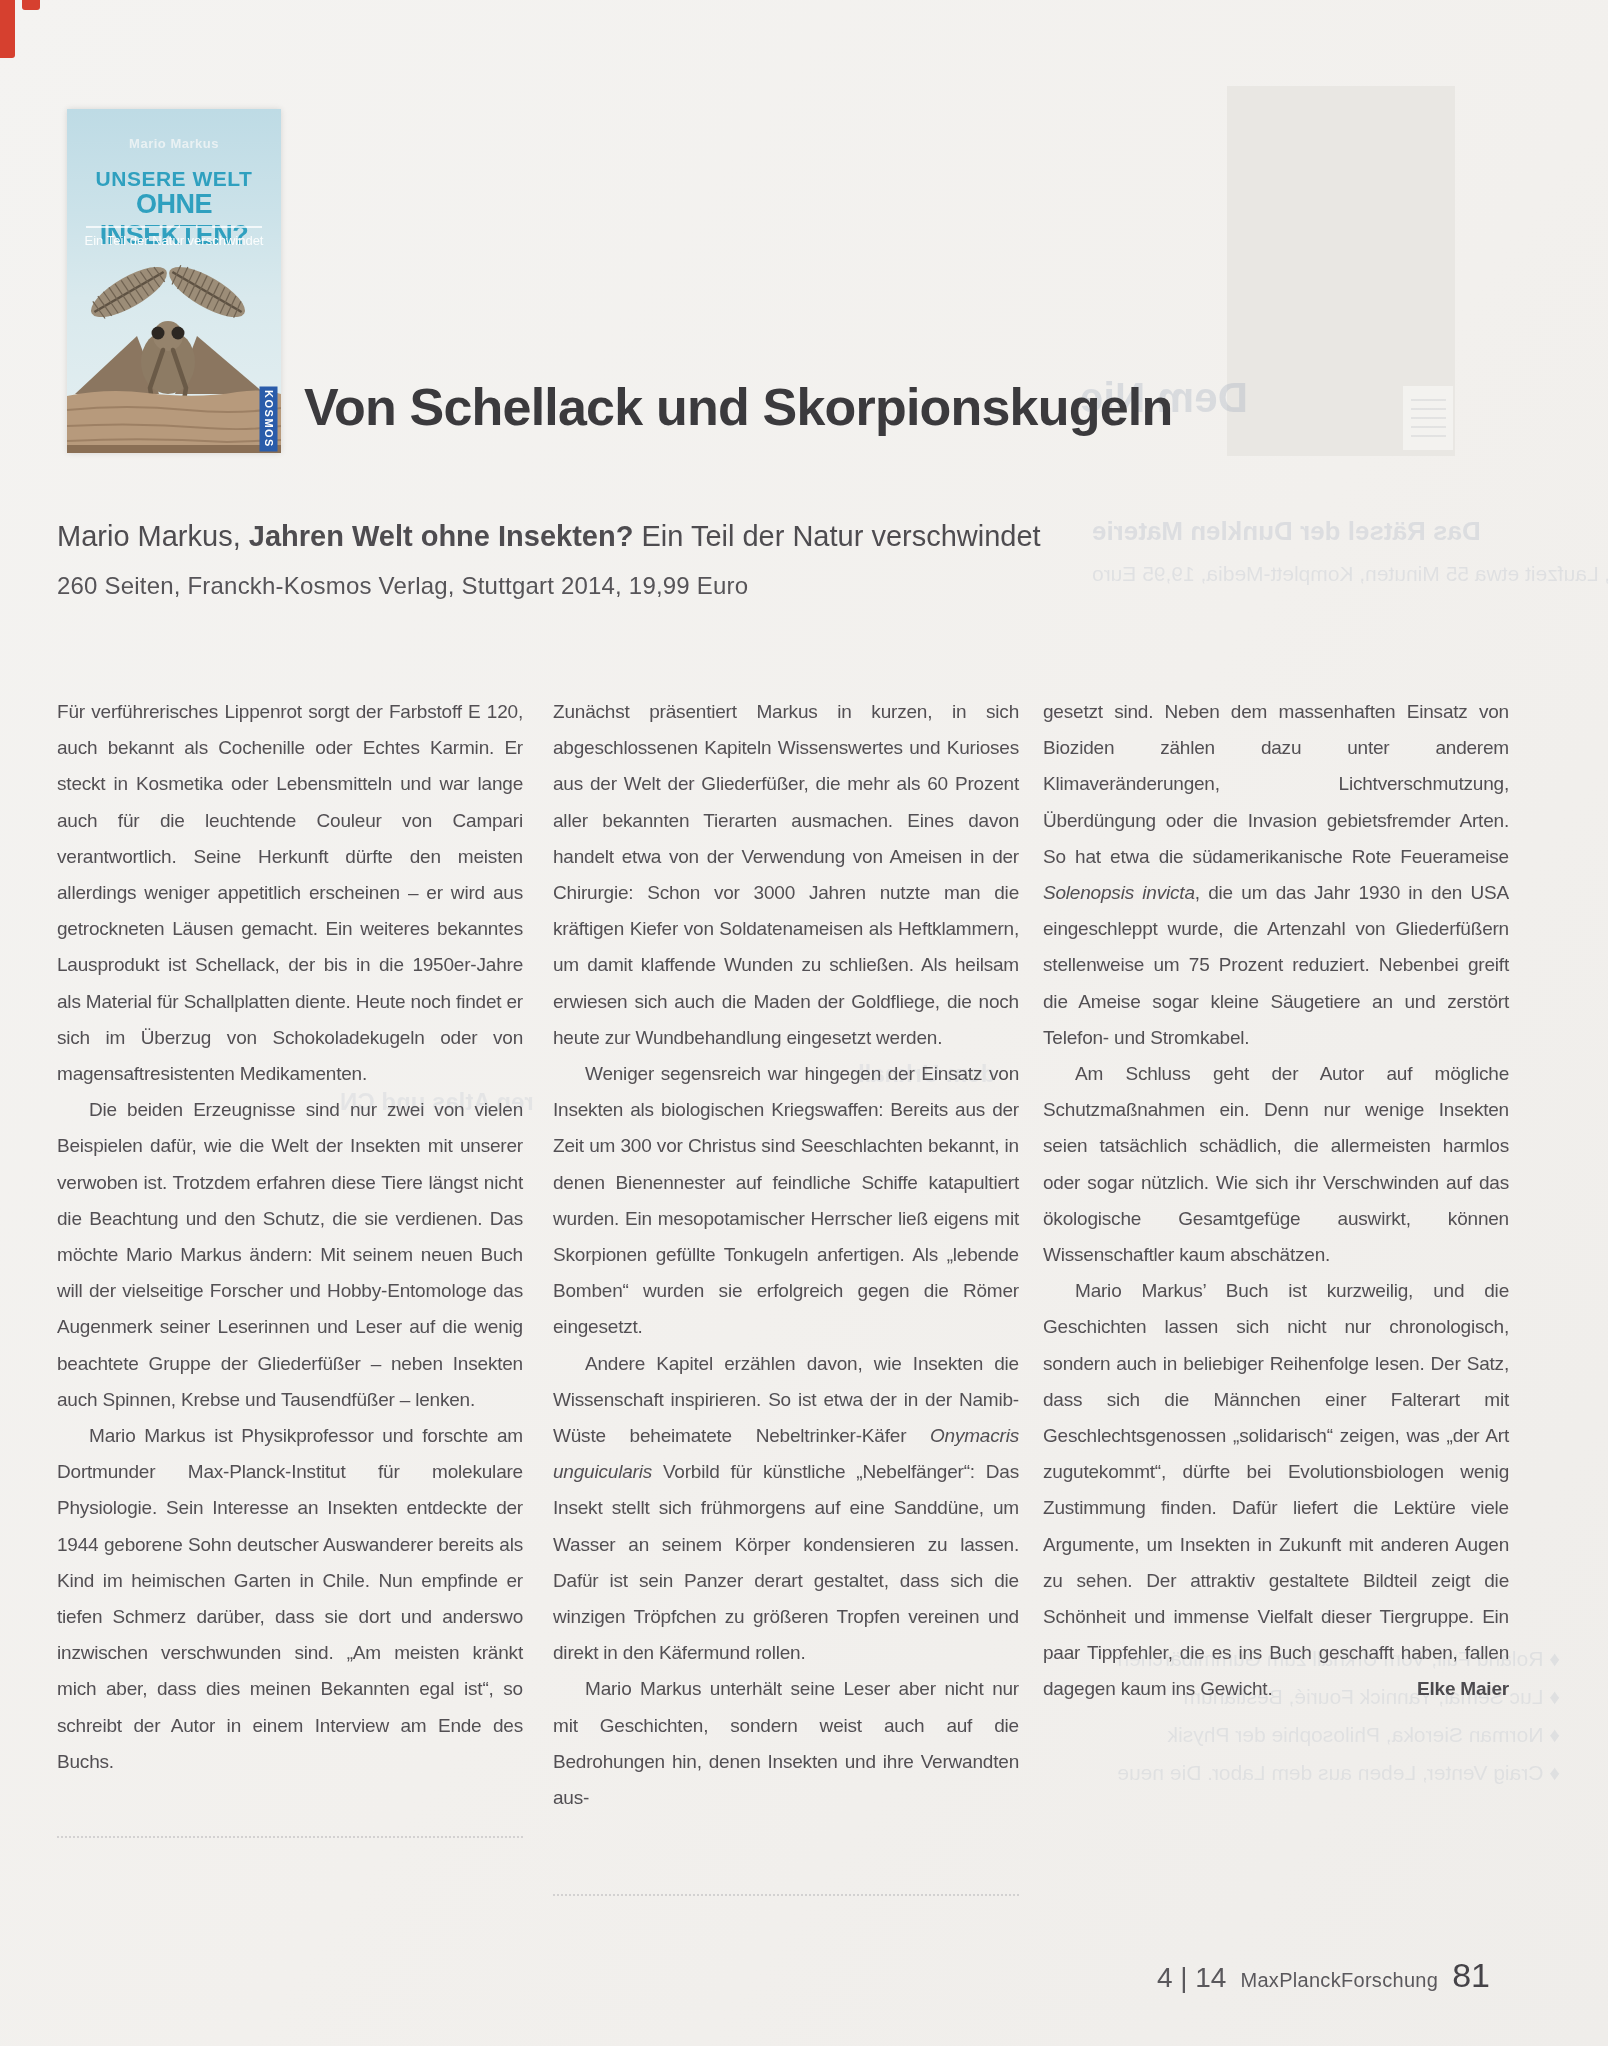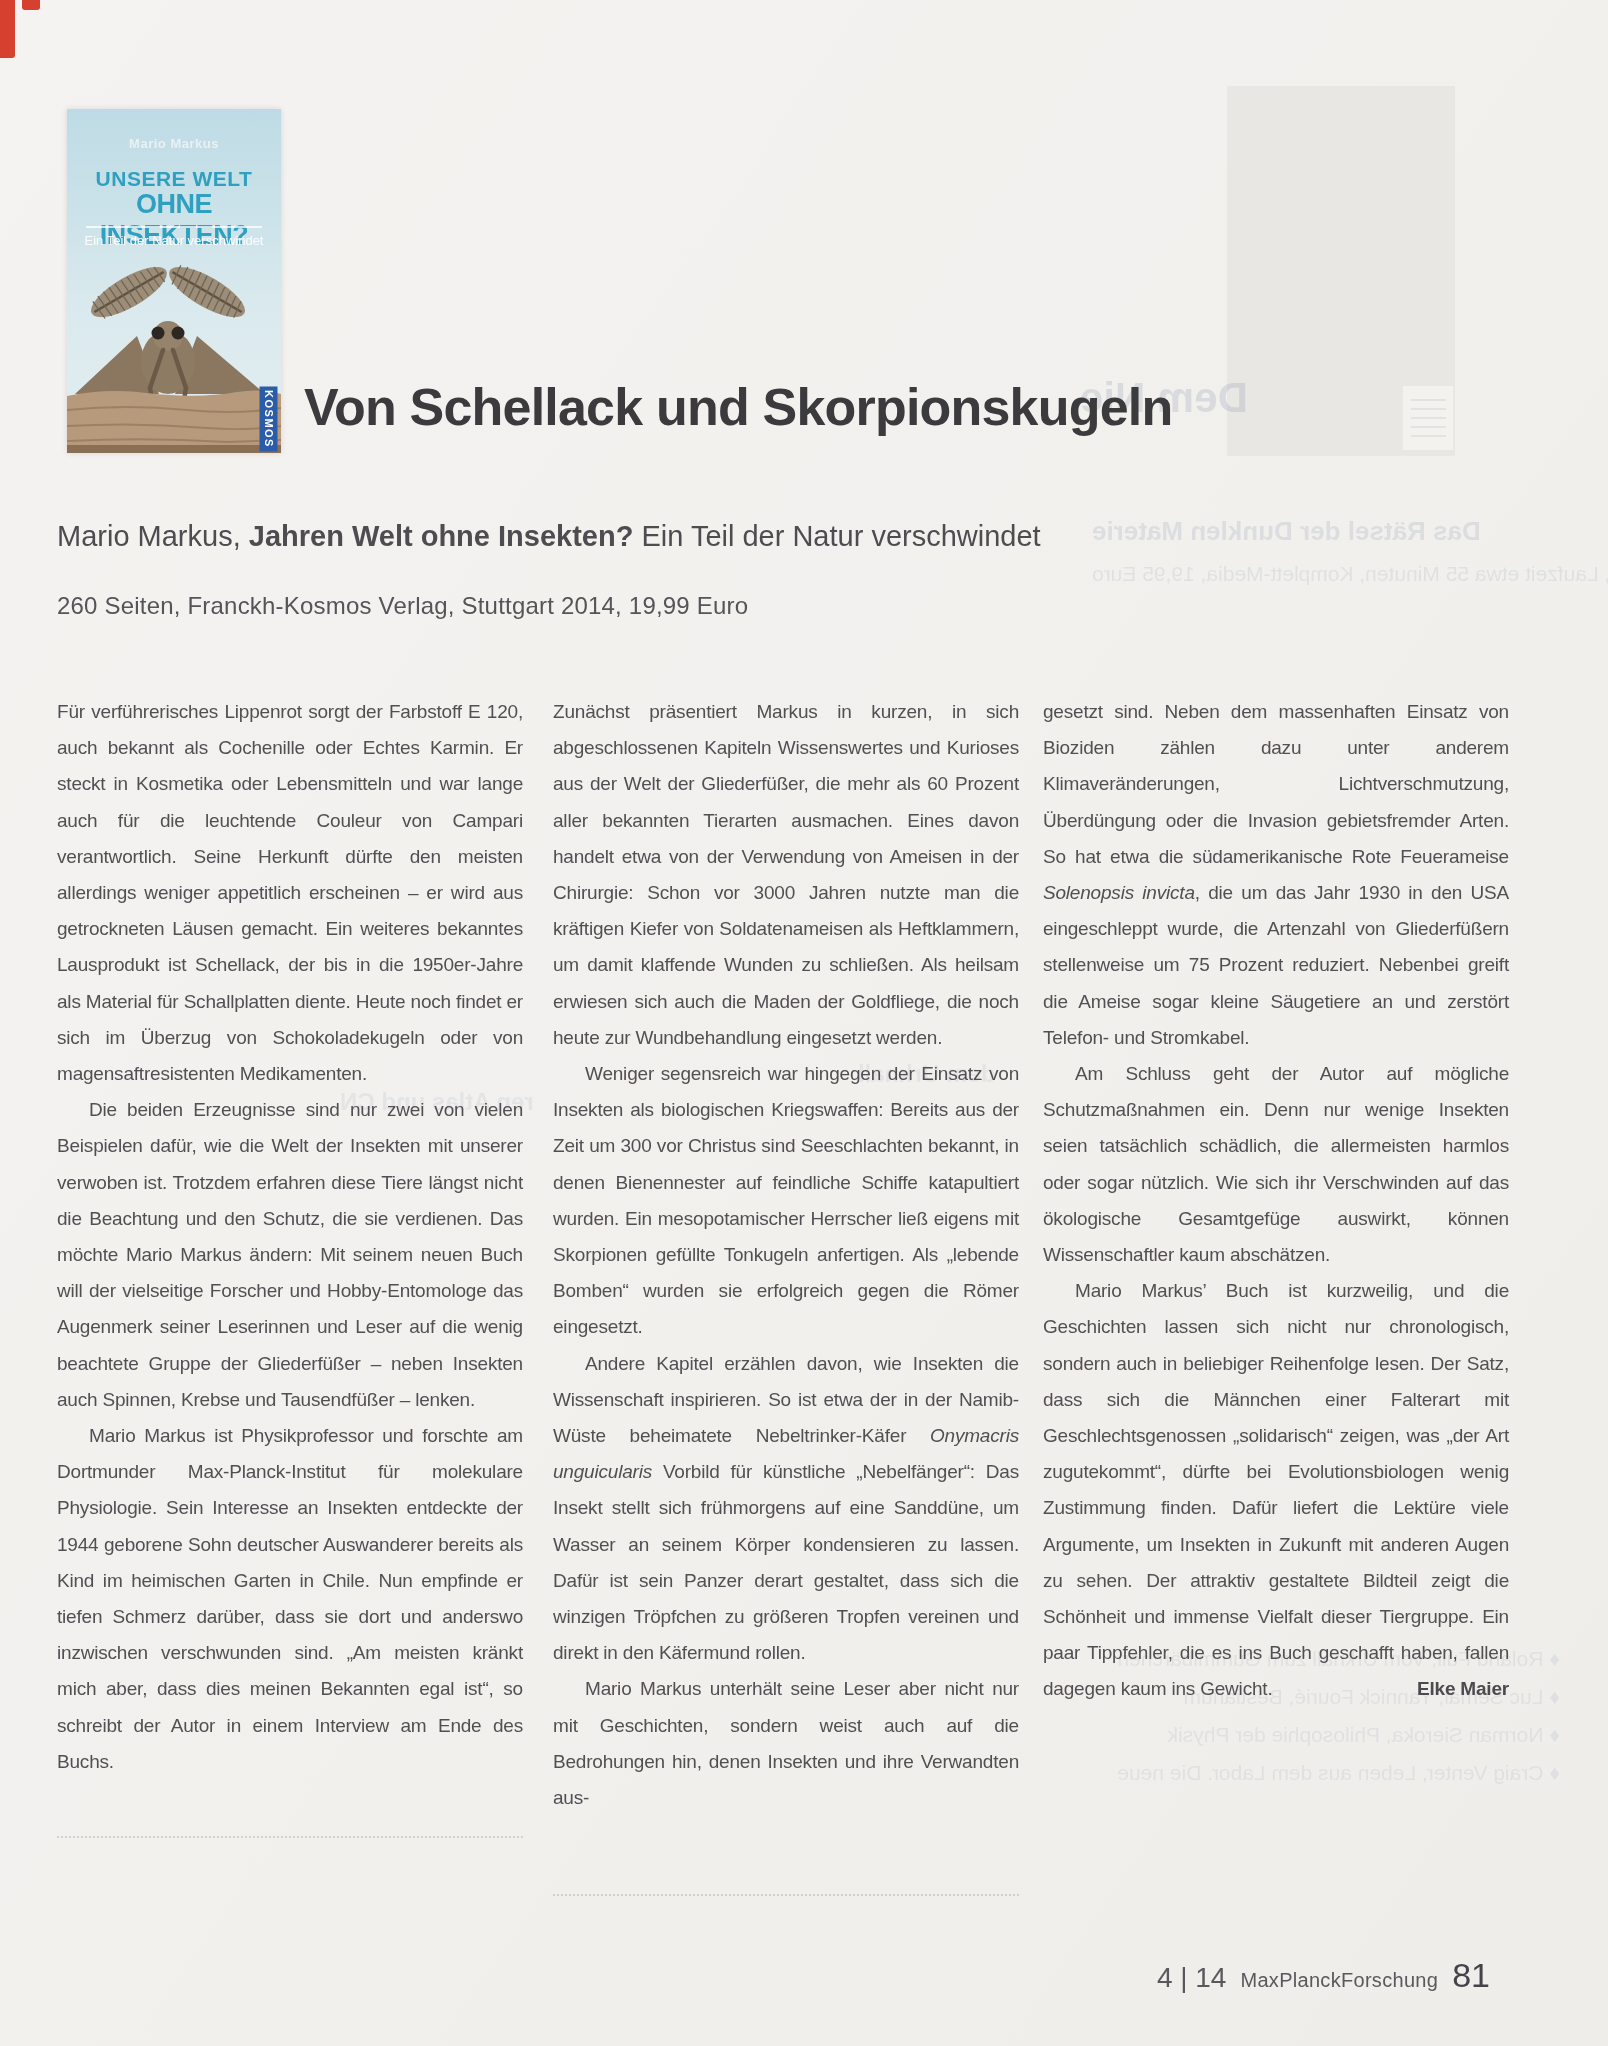--- a/index.html
+++ b/index.html
@@ -39,21 +39,21 @@
   .cover-rule{position:absolute;top:117px;left:9%;width:82%;height:2px;background:rgba(255,255,255,0.75);}
   .cover-subtitle{position:absolute;top:124px;width:100%;text-align:center;font-size:13px;color:#fbfdfd;}
   .cover-photo{position:absolute;left:0;bottom:0;width:214px;height:215px;}
   .cover-publisher{position:absolute;left:169px;top:301px;width:65px;height:18px;background:#2a5caa;
     color:#ffffff;font-size:11px;font-weight:bold;letter-spacing:1.5px;text-align:center;line-height:19px;
     transform:rotate(90deg);}
 
   
   .article-title{position:absolute;left:301px;top:374px;margin:3px;font-size:52px;font-weight:bold;color:#3b3a3d;letter-spacing:-0.8px;}
   .book-line{position:absolute;left:57px;top:520px;font-size:29px;color:#4e4c50;}
-  .book-details{position:absolute;left:57px;top:592px;font-size:24px;color:#565458;letter-spacing:0.2px;}
+  .book-details{position:absolute;left:57px;top:572px;font-size:24px;color:#565458;letter-spacing:0.2px;}
 
   
   .col{position:absolute;top:694px;width:466px;text-align:justify;font-size:19px;line-height:36.2px;
     letter-spacing:-0.2px;color:#524f53;hyphens:auto;-webkit-hyphens:auto;}
   .col p{margin:0;}
   .col p.indent{text-indent:32px;}
   .col1{left:57px;}
   .col2{left:553px;}
   .col3{left:1043px;}
   .reviewer{float:right;font-weight:bold;color:#4c4a4e;}

